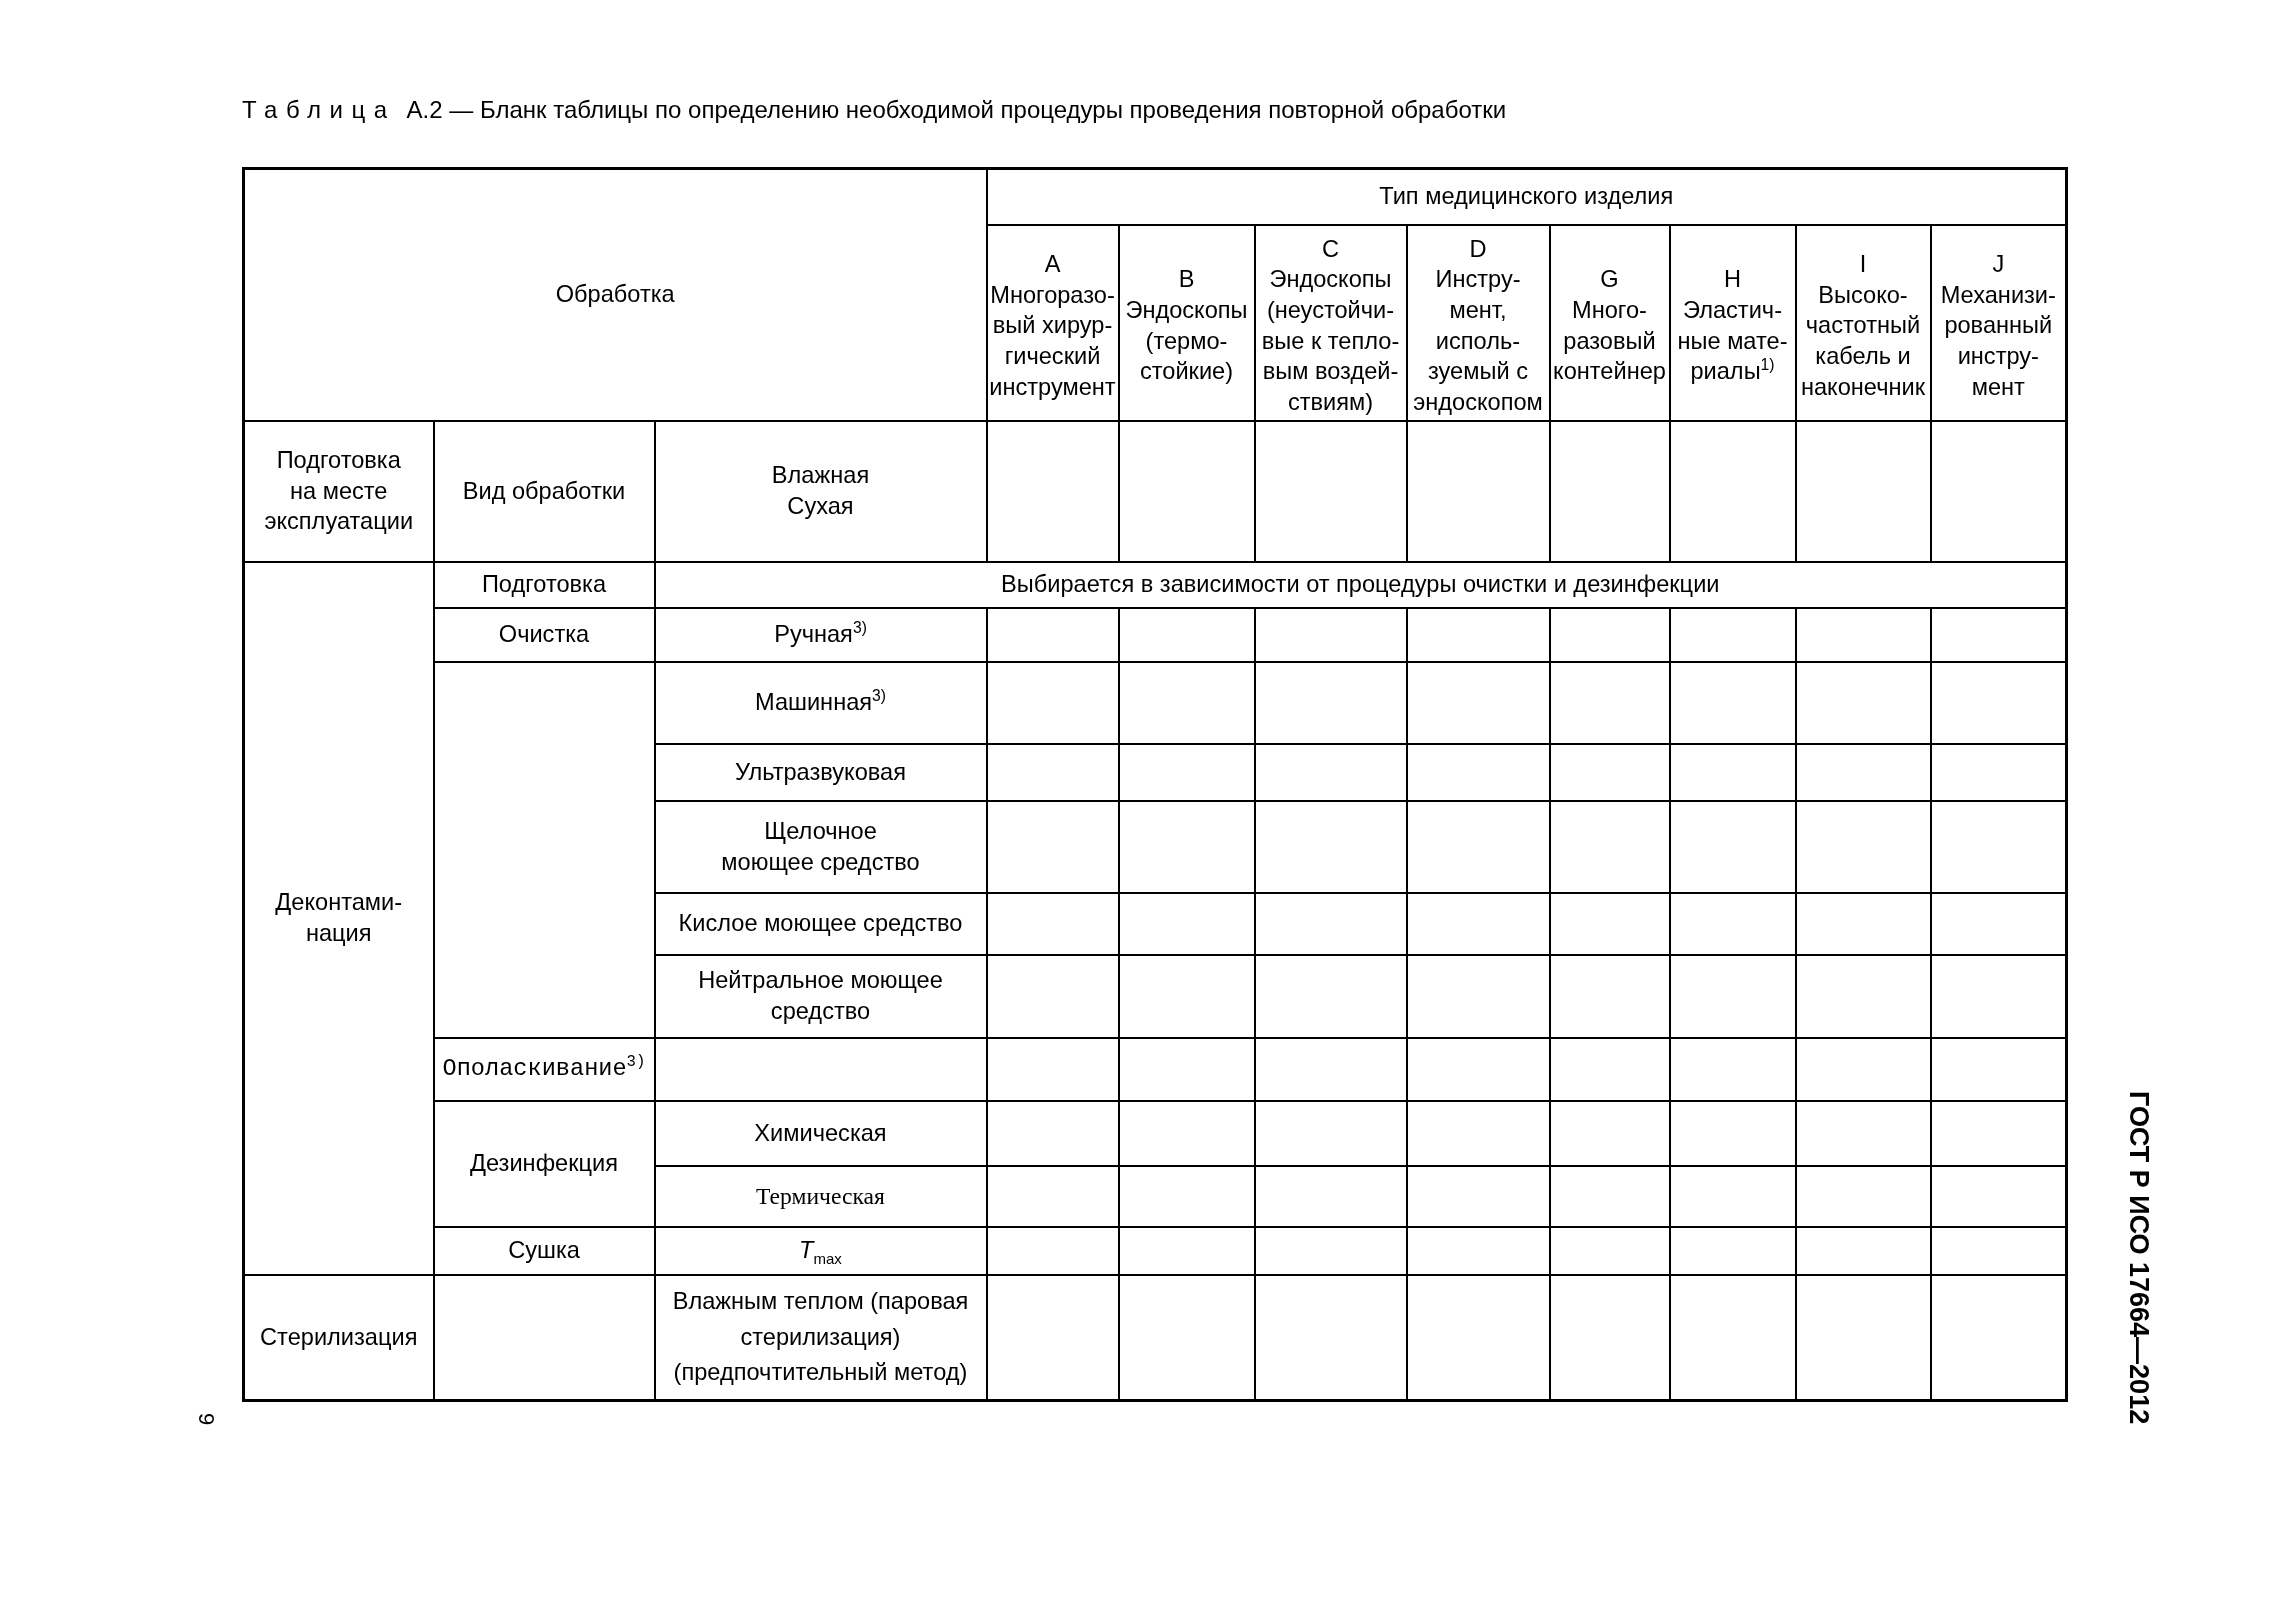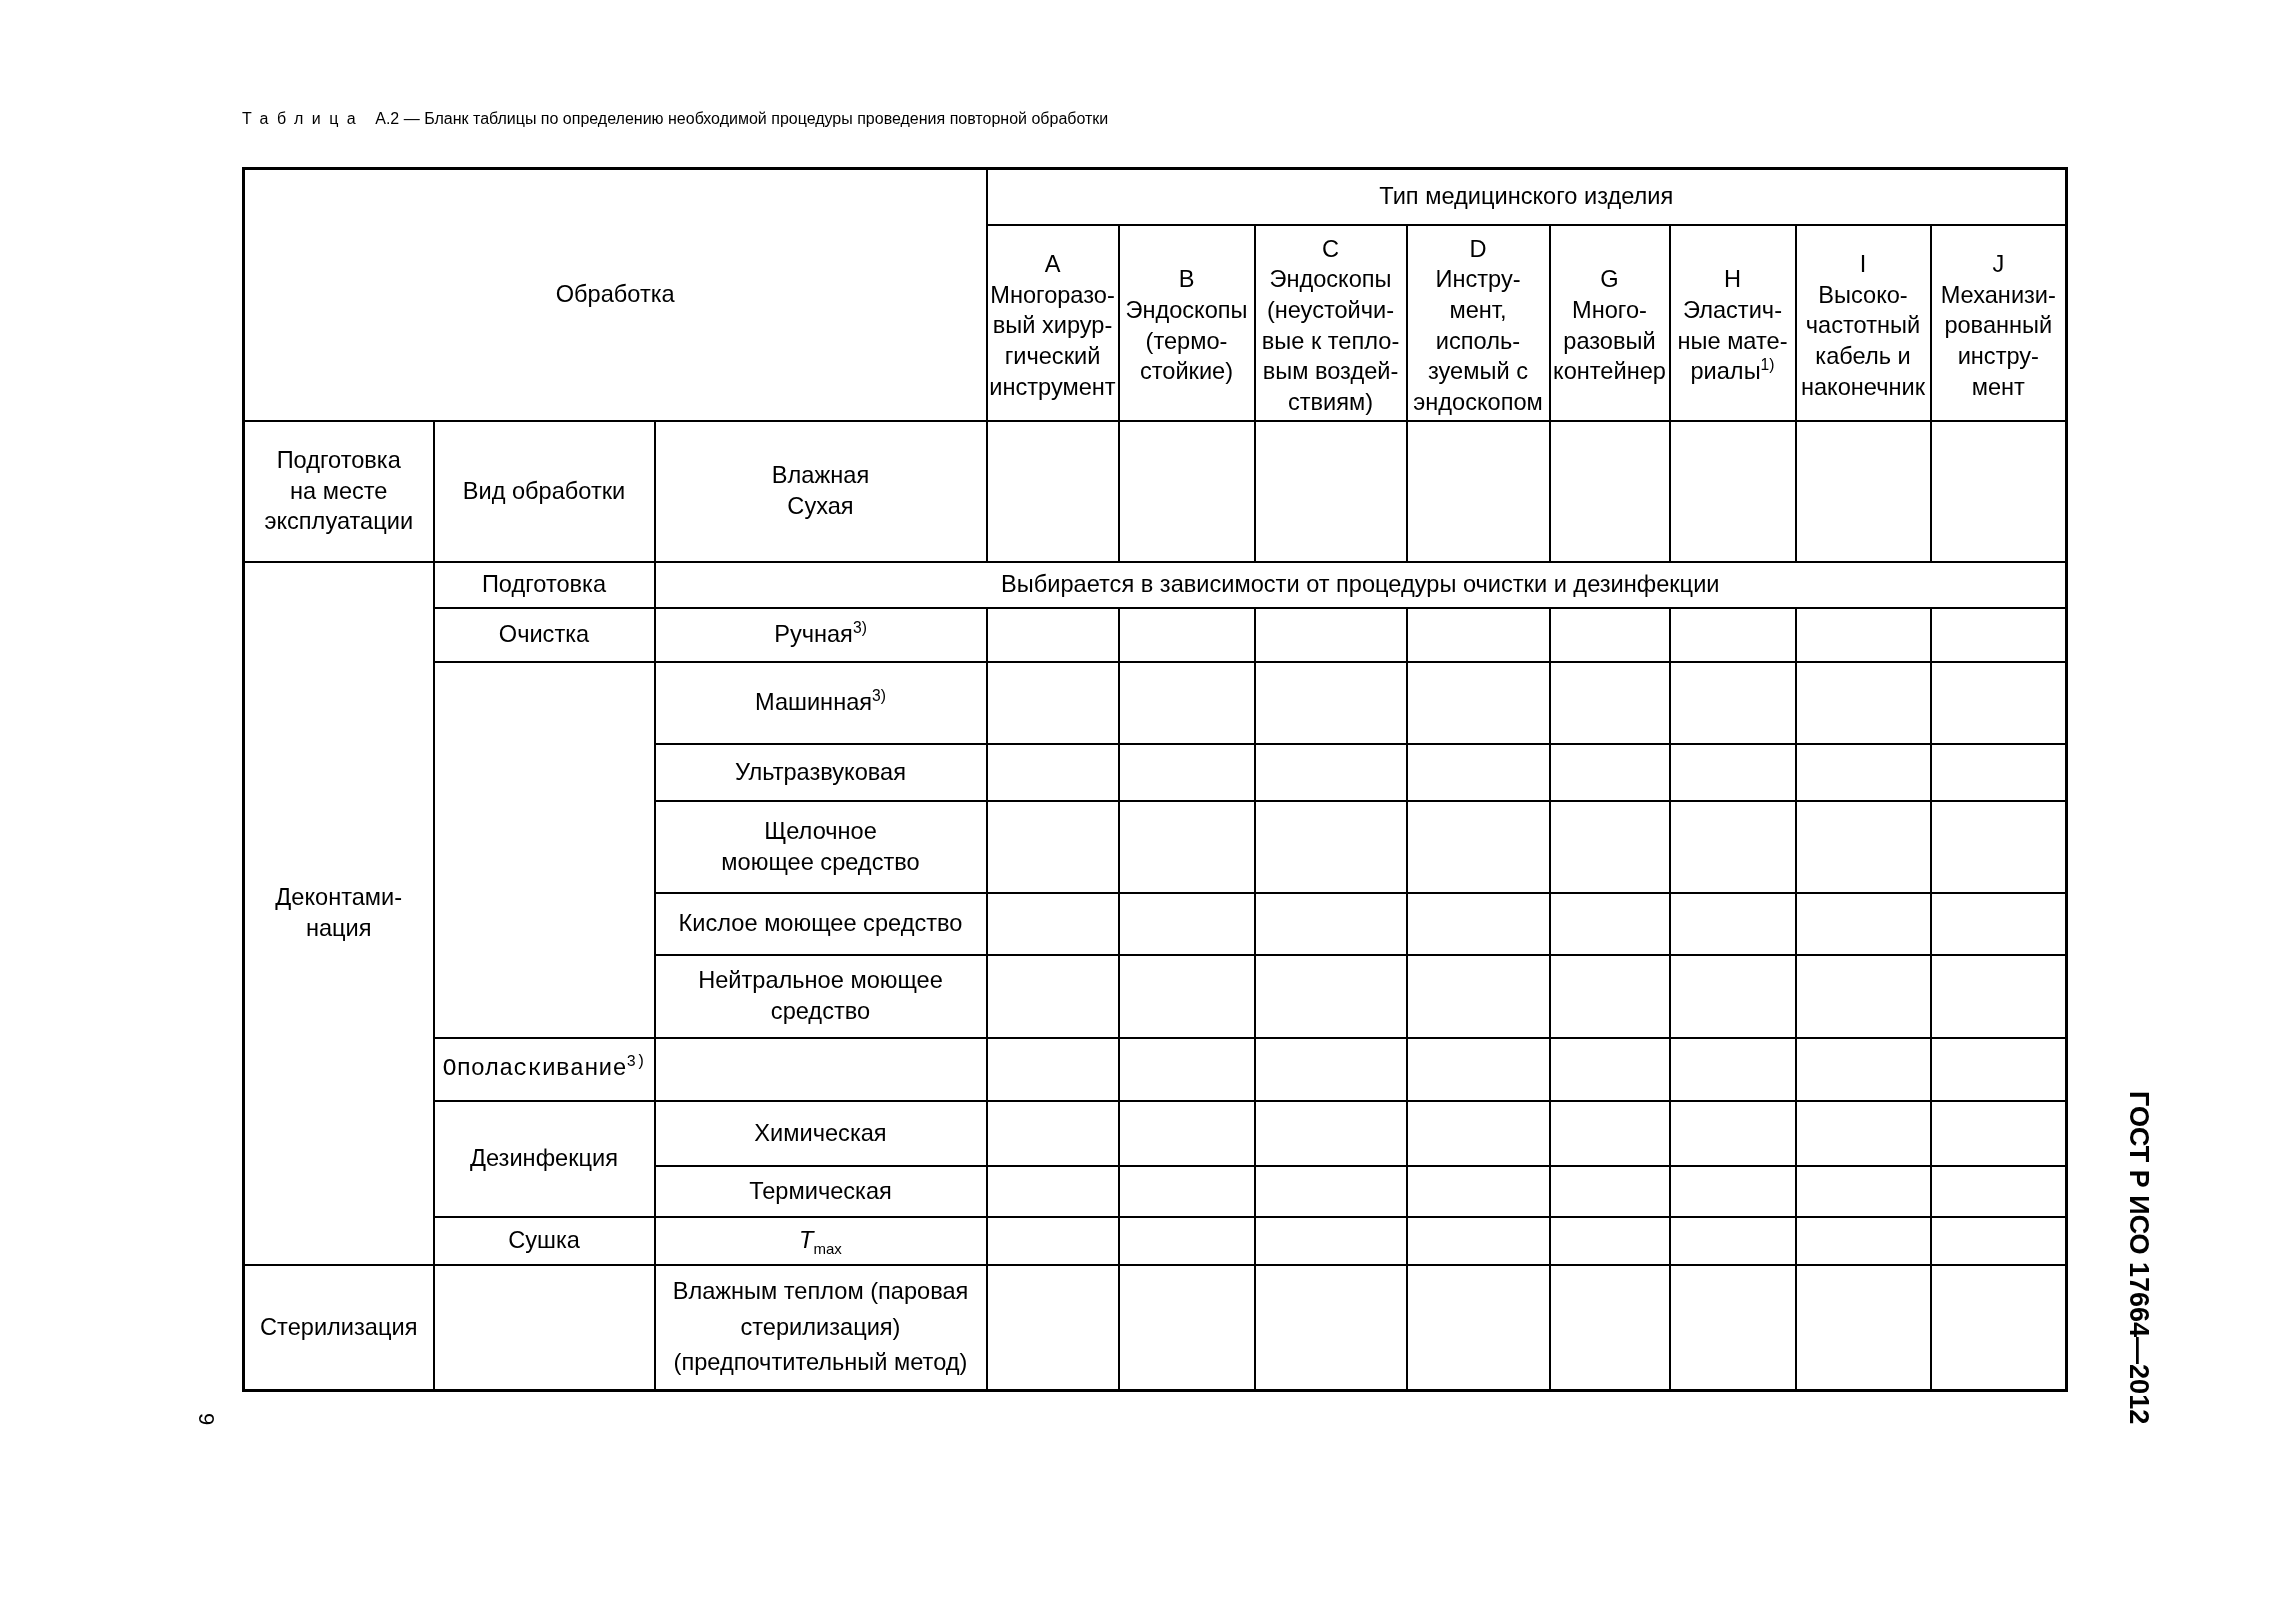--- a/index.html
+++ b/index.html
@@ -5,22 +5,22 @@
   html,body{margin:0;padding:0;background:#ffffff;}
   .page{
     position:relative;
     width:2295px;height:1623px;
     background:#ffffff;
     color:#000;
     font-family:"Liberation Sans", sans-serif;
     overflow:hidden;
   }
   .doc-title{
-    position:absolute;left:242px;top:109px;
-    font-size:16px;line-height:1.2;color:#000;white-space:nowrap;
+    position:absolute;left:242px;top:96px;
+    font-size:24px;line-height:1.2;color:#000;white-space:nowrap;
   }
   .doc-title .spaced{letter-spacing:8.5px;margin-right:11px;}
   table.main{
     position:absolute;left:242px;top:167px;
     border-collapse:collapse;table-layout:fixed;
     width:1824px;
     font-size:23.6px;line-height:1.3;
   }
   table.main td, table.main th{
     border:2.6px solid #000;
@@ -35,21 +35,21 @@
   tbody td{border-top-width:3.9px;border-bottom-width:3.9px;}
   .hdr-strip{height:56px;}
   .hdr-cols{height:196px;vertical-align:top;}
   .hdr-cols .code{margin-top:6.5px;}
   .pre{white-space:pre-line;}
   sup{font-size:15.7px;vertical-align:super;line-height:0;}
   sub{font-size:15px;vertical-align:sub;line-height:0;}
   .it{font-style:italic;}
   .r1{height:141px;} .r2{height:46px;} .r3{height:54px;} .r4{height:82px;}
   .r5{height:57px;} .r6{height:92px;} .r7{height:62px;} .r8{height:83px;}
-  .r9{height:63px;font-family:Liberation Mono, monospace;} .r10{height:65px;} .r11{height:51px;} .r12{height:48px;}
+  .r9{height:63px;font-family:Liberation Mono, monospace;} .r10{height:65px;} .r11{height:61px;font-family:Liberation Serif, serif;} .r12{height:48px;}
   .r13{height:126px;}
   .vtop{vertical-align:top;padding-top:13px;}
   .vtop-sm{vertical-align:top;padding-top:7.9px;}
   .vtop-lg{vertical-align:top;padding-top:25px;}
   .left{text-align:left;padding-left:9.2px;padding-right:3.9px;line-height:1.5;}
   .gost-side{
     position:absolute;left:2154px;top:1091px;
     width:342px;height:34px;
     transform:rotate(90deg);transform-origin:top left;
     font-weight:bold;font-size:27px;white-space:nowrap;

